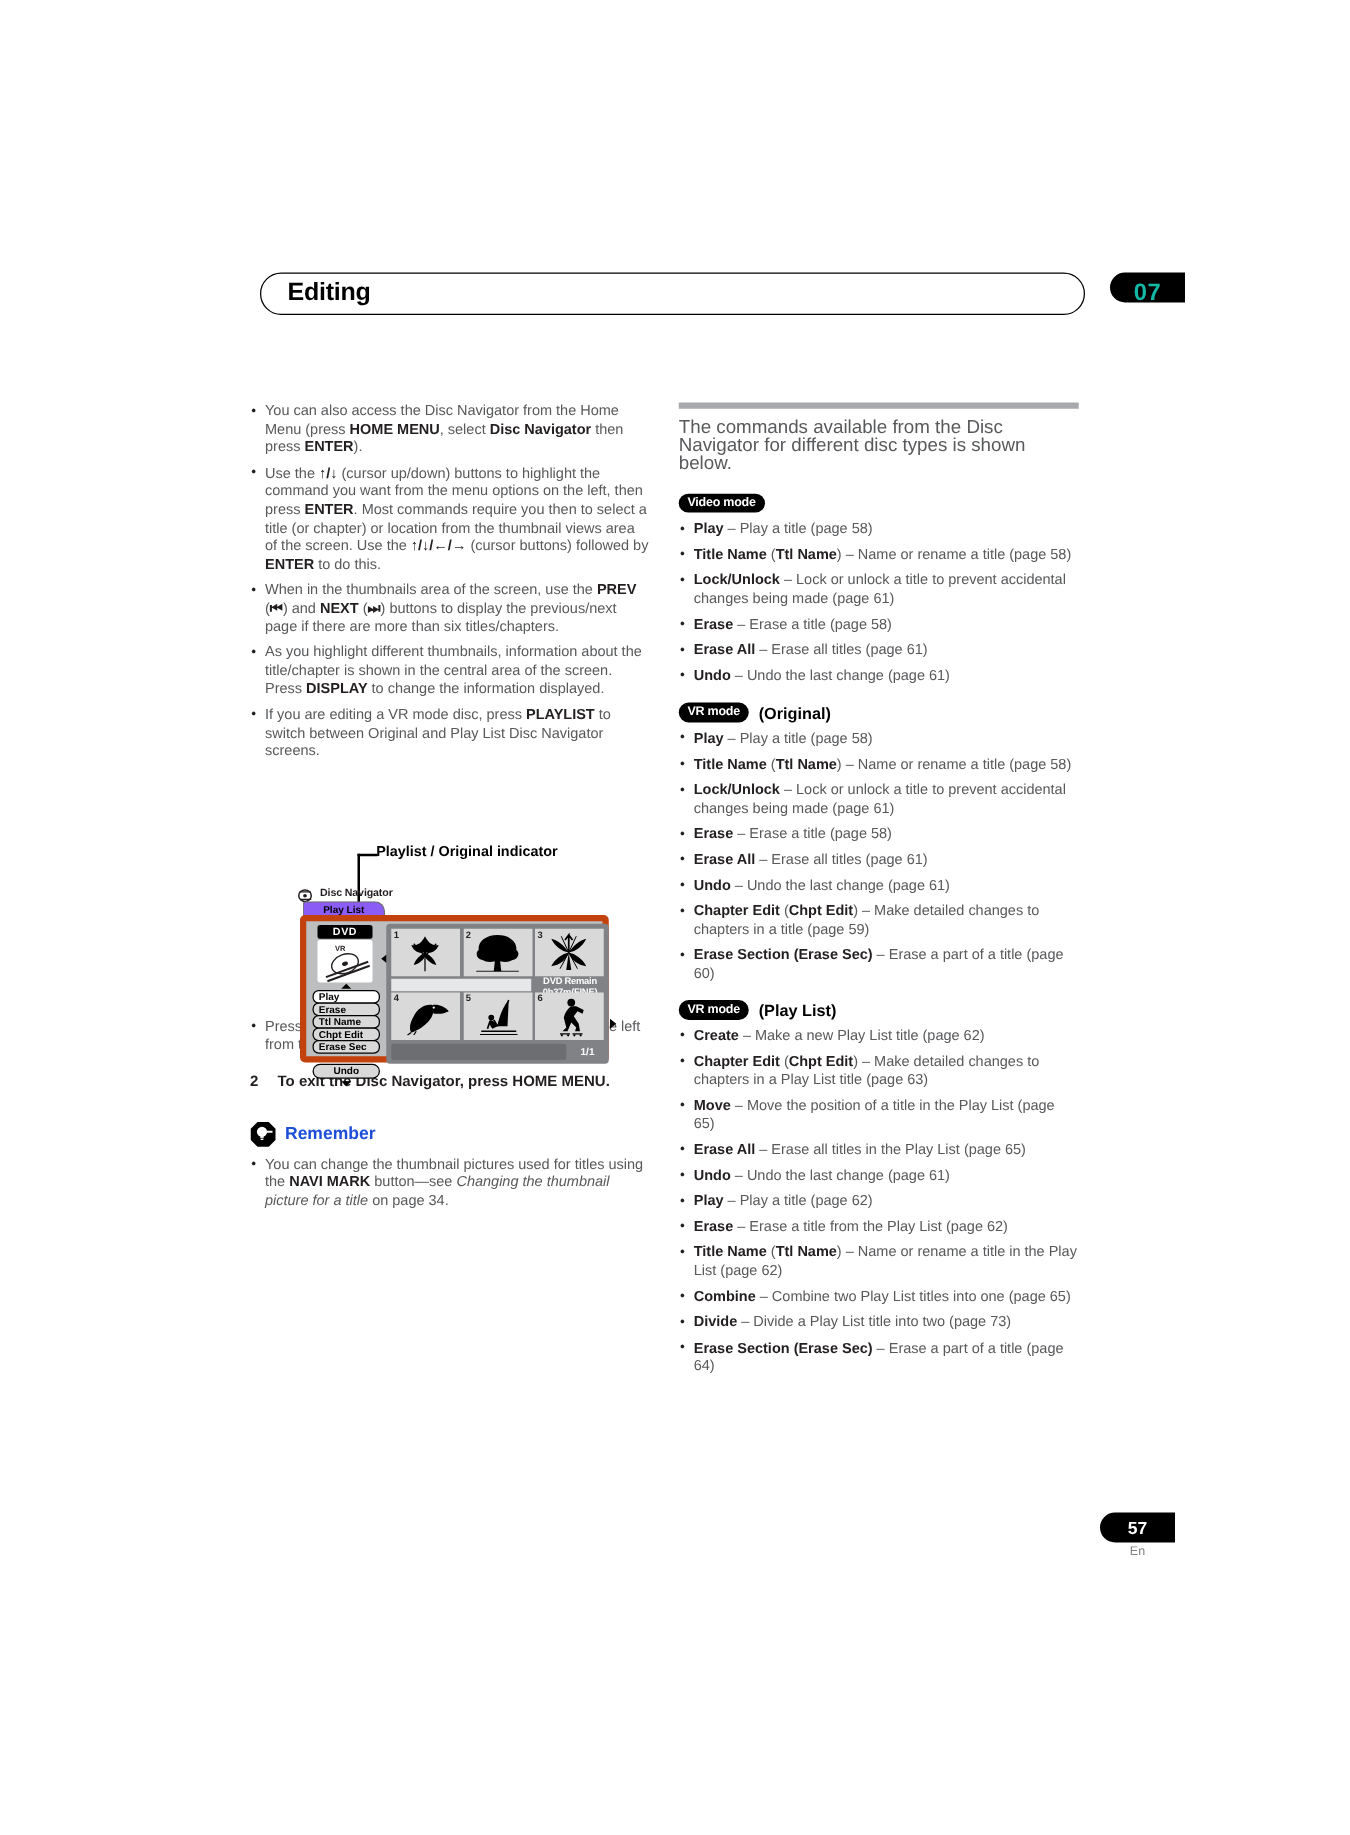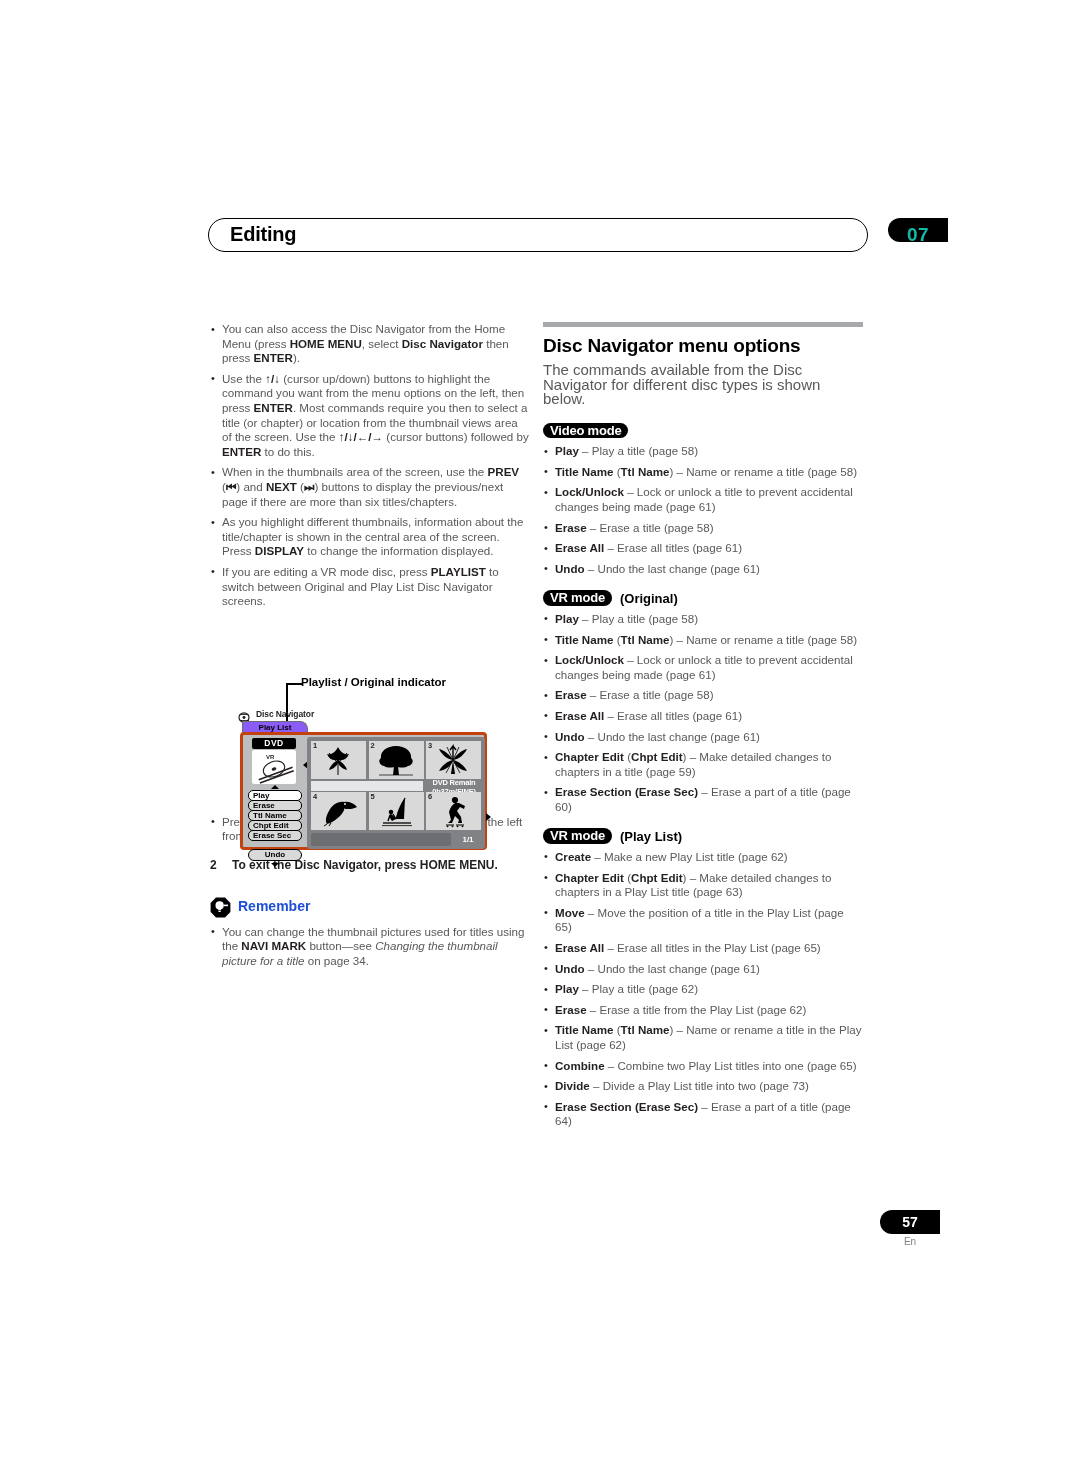--- a/index.html
+++ b/index.html
@@ -57,21 +57,21 @@
     font-size: 19px;
     font-weight: bold;
     text-align: center;
     line-height: 34px;
     letter-spacing: 0.5px;
   }
 
   
   .col-left {
     position: absolute;
-    left: 210px;
+    left: 200px;
     top: 322px;
     width: 320px;
   }
   .col-right {
     position: absolute;
     left: 543px;
     top: 322px;
     width: 320px;
   }
 
@@ -167,21 +167,21 @@
     margin-top: 14px;
     margin-bottom: 6px;
     display: flex;
     align-items: center;
   }
   .mode-badge {
     display: inline-block;
     background: #000;
     color: #fff;
     border-radius: 9px;
-    font-size: 13px;
+    font-size: 10px;
     font-weight: bold;
     padding: 2px 7px 2.5px 7px;
     letter-spacing: -0.2px;
     line-height: 11px;
   }
   .mode-sub {
     margin-left: 8px;
     font-size: 13px;
     font-weight: bold;
     color: #000;
@@ -265,21 +265,21 @@
     color: #000;
     line-height: 11px;
   }
   .dn-body {
     position: absolute;
     left: 4px;
     top: 24px;
     width: 247px;
     height: 118px;
     background: #bcbec0;
-    border: 3px solid #c2410c;
+    border: 5px solid #c2410c;
     border-radius: 4px;
     box-sizing: border-box;
   }
   
   .dn-side {
     position: absolute;
     left: 3px;
     top: 2px;
     width: 58px;
     height: 112px;
@@ -667,21 +667,20 @@
         </div>
 
         <div class="dn-bottombar"></div>
         <div class="dn-pagecount">1/1</div>
       </div>
     </div>
   </div>
 
   <div class="col-right">
     <div class="rule"></div>
-    <div class="sec-title">Disc Navigator menu options</div>
     <div class="sec-intro">The commands available from the Disc Navigator for different disc types is shown below.</div>
     <div id="right-sections">
         <div class="mode-row">
           <span class="mode-badge">Video mode</span>
         </div>
         <ul class="bl">
           <li><span class="b">Play</span><span> – Play a title (page 58)</span></li>
           <li><span class="b">Title Name</span><span> (</span><span class="b">Ttl Name</span><span>) – Name or rename a title (page 58)</span></li>
           <li><span class="b">Lock/Unlock</span><span> – Lock or unlock a title to prevent accidental changes being made (page 61)</span></li>
           <li><span class="b">Erase</span><span> – Erase a title (page 58)</span></li>

